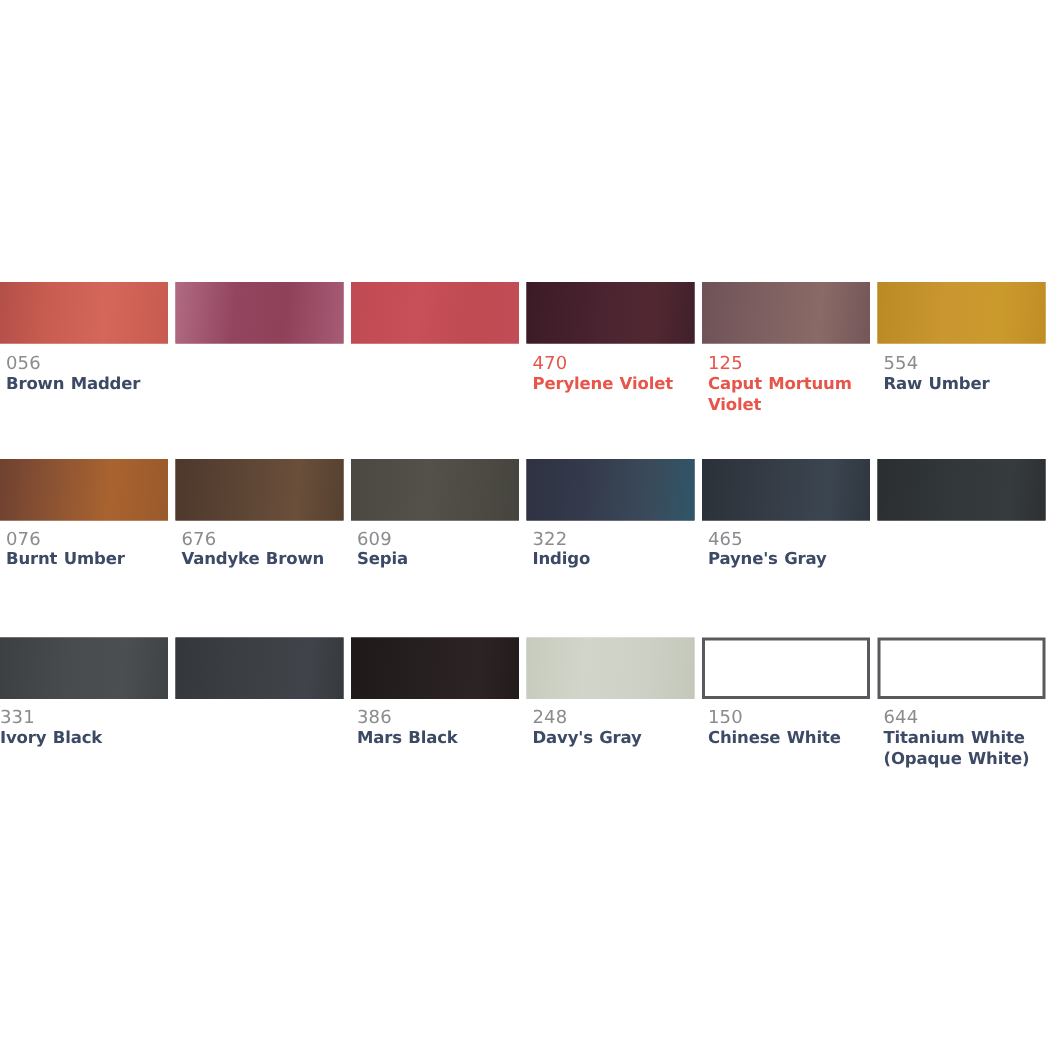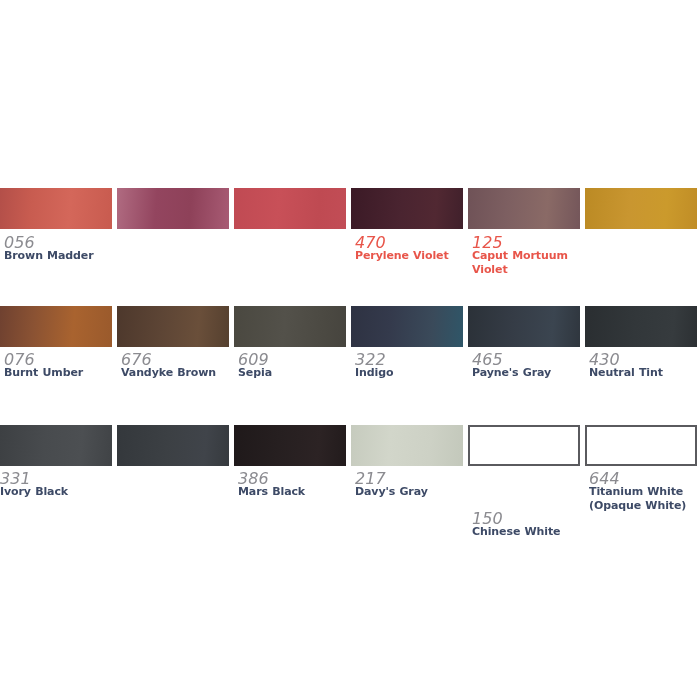--- a/index.html
+++ b/index.html
@@ -61,26 +61,25 @@
     background: #ffffff;
   }
 
   .label-cell {
     position: absolute;
     top: 0;
     width: 108px;
   }
 
   .label-code {
-    font-size: 16px;
+    font-size: 12px;
     line-height: 13px;
     letter-spacing: 0.1px;
     color: #8b8b90;
     white-space: nowrap;
-    font-style: italic;
   }
 
   .label-name {
     font-size: 11px;
     line-height: 14px;
     font-weight: bold;
     letter-spacing: -0.1px;
     color: #3d4a66;
     word-spacing: 0.5px;
   }
@@ -125,20 +124,24 @@
           <div class="label-name">Brown Madder</div>
         </div>
         <div class="label-cell tone-red" style="left: 355px;">
           <div class="label-code">470</div>
           <div class="label-name">Perylene Violet</div>
         </div>
         <div class="label-cell tone-red" style="left: 472px;">
           <div class="label-code">125</div>
           <div class="label-name">Caput Mortuum Violet</div>
         </div>
+        <div class="label-cell" style="left: 589px;">
+          <div class="label-code">554</div>
+          <div class="label-name">Raw Umber</div>
+        </div>
       </div>
     </div>
     <div class="swatch-row" style="top: 306px;">
       <div class="row-swatches">
         <div class="swatch-cell" title="076 Burnt Umber" style="left: 0px;">
           <div class="swatch-chip" style="background: linear-gradient(95deg, rgb(111, 65, 48) 0%, rgb(138, 82, 51) 30%, rgb(169, 99, 47) 65%, rgb(154, 90, 44) 100%) rgb(149, 86, 47);"></div>
         </div>
         <div class="swatch-cell" title="676 Vandyke Brown" style="left: 117px;">
           <div class="swatch-chip" style="background: linear-gradient(95deg, rgb(77, 56, 44) 0%, rgb(93, 69, 53) 40%, rgb(106, 79, 58) 72%, rgb(85, 64, 47) 100%) rgb(91, 67, 52);"></div>
         </div>
@@ -171,24 +174,20 @@
           <div class="label-name">Sepia</div>
         </div>
         <div class="label-cell" style="left: 355px;">
           <div class="label-code">322</div>
           <div class="label-name">Indigo</div>
         </div>
         <div class="label-cell" style="left: 472px;">
           <div class="label-code">465</div>
           <div class="label-name">Payne's Gray</div>
         </div>
-        <div class="label-cell" style="left: 589px;">
-          <div class="label-code">430</div>
-          <div class="label-name">Neutral Tint</div>
-        </div>
       </div>
     </div>
     <div class="swatch-row" style="top: 425px;">
       <div class="row-swatches">
         <div class="swatch-cell" title="331 Ivory Black" style="left: 0px;">
           <div class="swatch-chip" style="background: linear-gradient(95deg, rgb(61, 64, 67) 0%, rgb(72, 75, 78) 40%, rgb(76, 79, 82) 72%, rgb(64, 67, 70) 100%) rgb(67, 69, 72);"></div>
         </div>
         <div class="swatch-cell" title="337 Lamp Black" style="left: 117px;">
           <div class="swatch-chip" style="background: linear-gradient(95deg, rgb(52, 56, 60) 0%, rgb(60, 64, 68) 45%, rgb(64, 68, 74) 78%, rgb(54, 58, 62) 100%) rgb(58, 62, 66);"></div>
         </div>
@@ -210,24 +209,24 @@
       <div class="row-labels">
         <div class="label-cell" style="left: 0;">
           <div class="label-code">331</div>
           <div class="label-name">Ivory Black</div>
         </div>
         <div class="label-cell" style="left: 238px;">
           <div class="label-code">386</div>
           <div class="label-name">Mars Black</div>
         </div>
         <div class="label-cell" style="left: 355px;">
-          <div class="label-code">217</div>
+          <div class="label-code">248</div>
           <div class="label-name">Davy's Gray</div>
         </div>
-        <div class="label-cell" style="left: 472px; margin-top: 40px;">
+        <div class="label-cell" style="left: 472px;">
           <div class="label-code">150</div>
           <div class="label-name">Chinese White</div>
         </div>
         <div class="label-cell" style="left: 589px;">
           <div class="label-code">644</div>
           <div class="label-name">Titanium White (Opaque White)</div>
         </div>
       </div>
     </div>
   </div>

